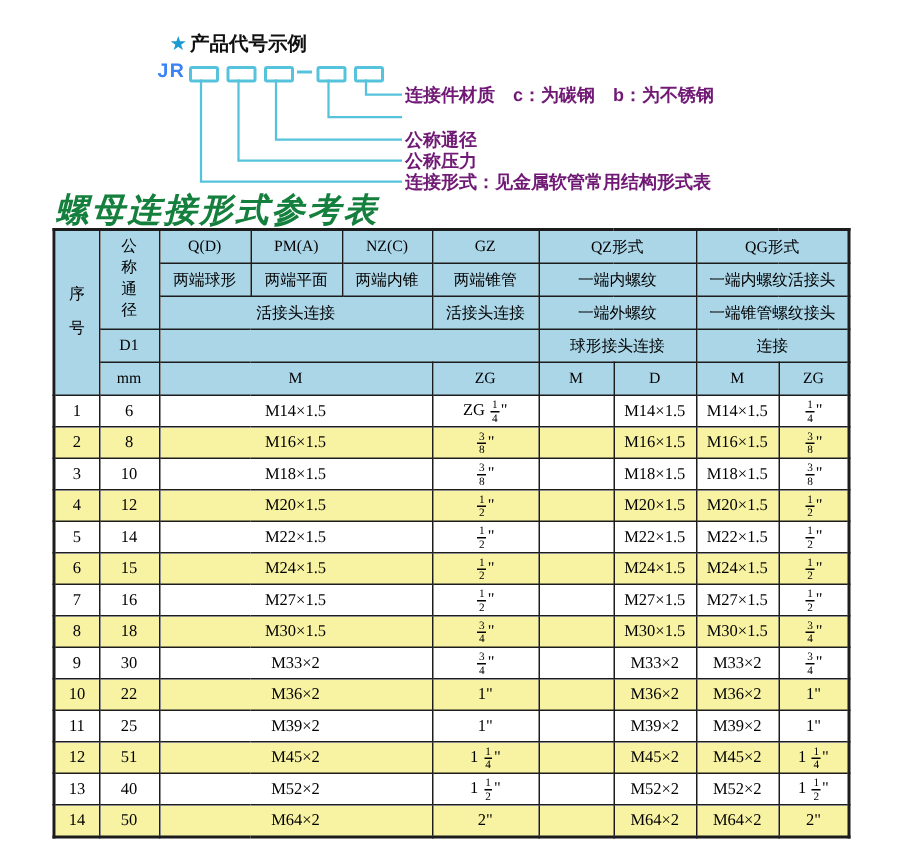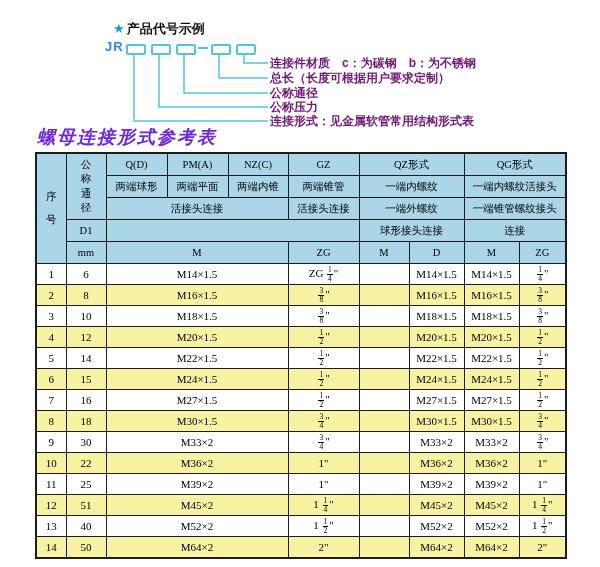--- a/index.html
+++ b/index.html
@@ -11,22 +11,22 @@
   .diagram{position:absolute;left:0;top:0;width:485px;height:150px;}
   .diag-heading{position:absolute;left:113px;top:20px;font-size:13px;font-weight:bold;color:#111;}
   .diag-heading .star{color:#1b9ad4;margin-right:2px;font-weight:normal;}
   .code-prefix{position:absolute;left:105px;top:39px;font-size:13px;font-weight:bold;color:#3b82f6;letter-spacing:1px;}
   .code-box{position:absolute;top:44px;width:16px;height:7px;border:2px solid #56c3dc;border-radius:2px;background:#fff;}
   .code-dash{position:absolute;top:47px;width:10px;height:2px;background:#56c3dc;}
   .leader-lines{position:absolute;left:0;top:0;}
   .diag-label{position:absolute;left:270px;height:14px;line-height:14px;font-size:12px;font-weight:bold;color:#701a75;white-space:nowrap;}
   
   .table-title{
-    position:absolute;left:37px;top:125px;font-size:18px;font-weight:bold;font-style:italic;
-    font-family:"Liberation Serif",serif;letter-spacing:2px;color:#6d28d9;
+    position:absolute;left:37px;top:125px;font-size:22px;font-weight:bold;font-style:italic;
+    font-family:"Liberation Serif",serif;letter-spacing:2px;color:#15803d;
   }
   
   table.ref{
     position:absolute;left:35px;top:152px;width:530px;border-collapse:collapse;table-layout:fixed;
     font-family:"Liberation Serif",serif;font-size:11px;color:#000;
     border:2px solid #1c1c1c;
   }
   table.ref th,table.ref td{
     border:1px solid #1c1c1c;text-align:center;vertical-align:middle;
     padding:0;overflow:hidden;
@@ -58,21 +58,20 @@
 
   <svg class="leader-lines" width="600" height="150" viewBox="0 0 600 150">
     <polyline points="134,53 134,121 268,121" fill="none" stroke="#56c3dc" stroke-width="1.5"></polyline>
     <polyline points="159,53 159,107 268,107" fill="none" stroke="#56c3dc" stroke-width="1.5"></polyline>
     <polyline points="184,53 184,93 268,93" fill="none" stroke="#56c3dc" stroke-width="1.5"></polyline>
     <polyline points="219,53 219,78 268,78" fill="none" stroke="#56c3dc" stroke-width="1.5"></polyline>
     <polyline points="244,53 244,63 268,63" fill="none" stroke="#56c3dc" stroke-width="1.5"></polyline>
   </svg>
 
   <div class="diag-label" style="top:56px">连接件材质　c：为碳钢　b：为不锈钢</div>
-  <div class="diag-label" style="top:71px">总长（长度可根据用户要求定制）</div>
   <div class="diag-label" style="top:86px">公称通径</div>
   <div class="diag-label" style="top:100px">公称压力</div>
   <div class="diag-label" style="top:114px">连接形式：见金属软管常用结构形式表</div>
 </div>
 
 <div class="table-title">螺母连接形式参考表</div>
 
 <table class="ref">
   <colgroup>
     <col style="width:30px">

